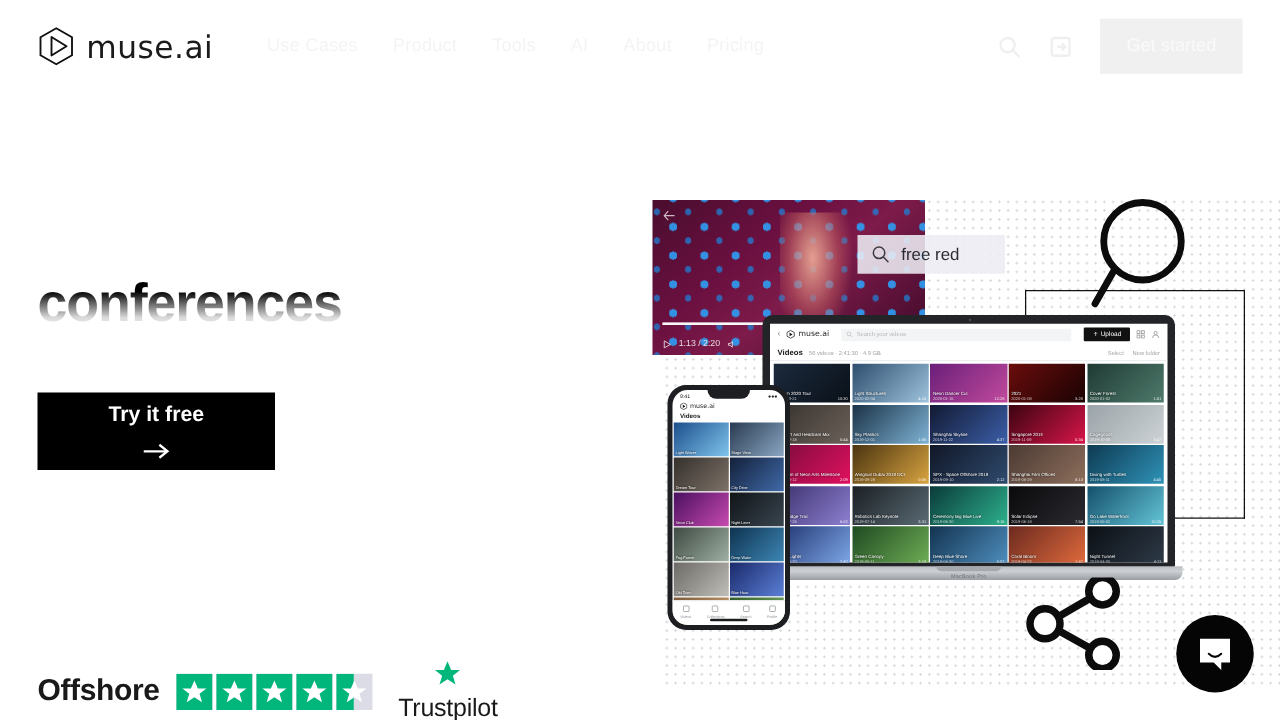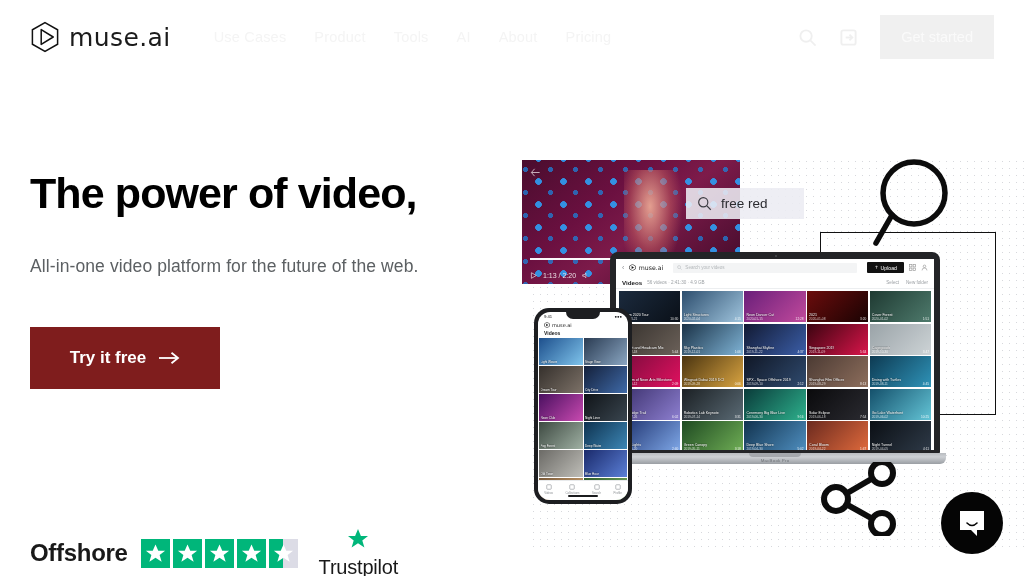--- a/index.html
+++ b/index.html
@@ -54,23 +54,23 @@
     margin-top: 38px; font-size: 17.5px; color: #5c6063; letter-spacing: .1px;
   }
   .form-row { margin-top: 50px; display: flex; width: 443px; height: 62px; }
   .email-input {
     flex: 1; background: #eef1f2; border: none; outline: none;
     font-size: 16.5px; color: #8e9396; padding: 0 28px;
     font-family: "Liberation Sans", sans-serif;
   }
   .email-input::placeholder { color: #9aa0a3; }
   .btn-try {
-    width: 190px; background: #7f1d1d; color: #fff; border: none; cursor: pointer;
+    width: 190px; background: #000000; color: #fff; border: none; cursor: pointer;
     font-size: 17px; font-weight: bold; display: flex; align-items: center;
-    justify-content: center; gap: 12px; font-family: "Liberation Sans", sans-serif;
+    justify-content: center; gap: 12px; font-family: "Liberation Sans", sans-serif; flex-direction: column;
   }
   .arrow-ico { width: 22px; height: 14px; }
 
   
   .trust { position: absolute; left: 30px; top: 527px; display: flex; align-items: center; gap: 13px; }
   .trust-word { font-size: 24px; font-weight: bold; color: #191919; letter-spacing: -.3px; }
   .stars { display: flex; gap: 3px; }
   .star-box { width: 29px; height: 29px; position: relative; background: #dcdce6; overflow: hidden; }
   .star-box .fill { position: absolute; left: 0; top: 0; height: 100%; background: #00b67a; }
   .star-box svg { position: absolute; left: 3px; top: 3px; }
@@ -234,24 +234,26 @@
         <rect x="2.5" y="2.5" width="15" height="15" rx="2" fill="none" stroke="#000" stroke-width="2"></rect>
         <line x1="7" y1="10" x2="14" y2="10" stroke="#000" stroke-width="2"></line>
         <polyline points="11,7 14,10 11,13" fill="none" stroke="#000" stroke-width="2"></polyline>
       </svg>
       <button class="btn-started">Get started</button>
     </div>
   </div>
 
   <div class="hero-left">
     <h1 class="headline">
-      <span>The power of video,</span><br>
+      <br>
+      <span class="rot-wrap">
+        <span class="rot-word">conferences</span>
+      </span>
     </h1>
 
-    <p class="subtitle">All-in-one video platform for the future of the web.</p>
 
     <form class="form-row">
       <button class="btn-try">
         <span>Try it free</span>
         <svg class="arrow-ico" viewBox="0 0 22 14">
           <line x1="1" y1="7" x2="19" y2="7" stroke="#fff" stroke-width="1.8"></line>
           <polyline points="13.5,1.8 20,7 13.5,12.2" fill="none" stroke="#fff" stroke-width="1.8"></polyline>
         </svg>
       </button>
     </form>

